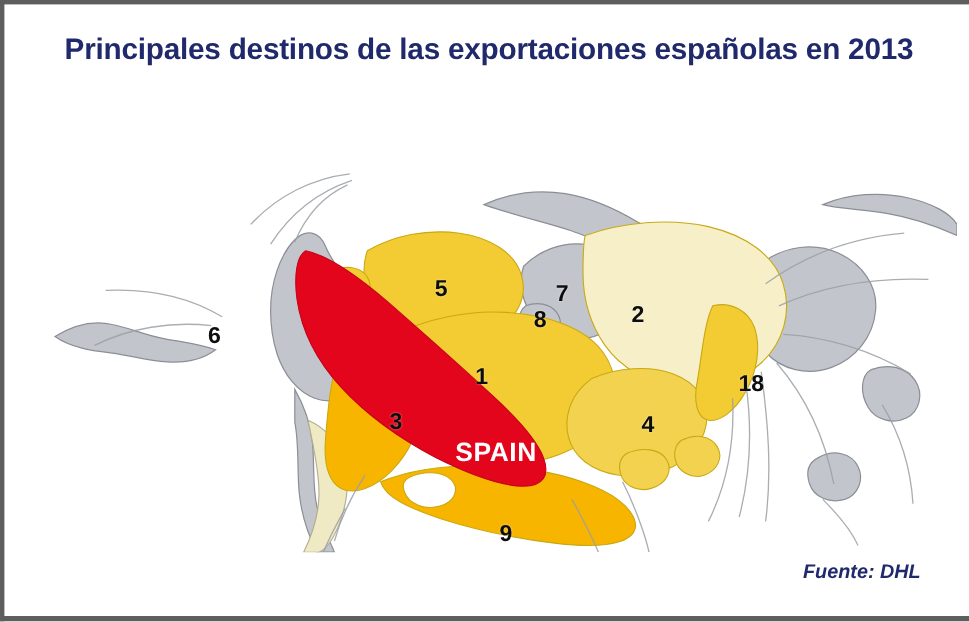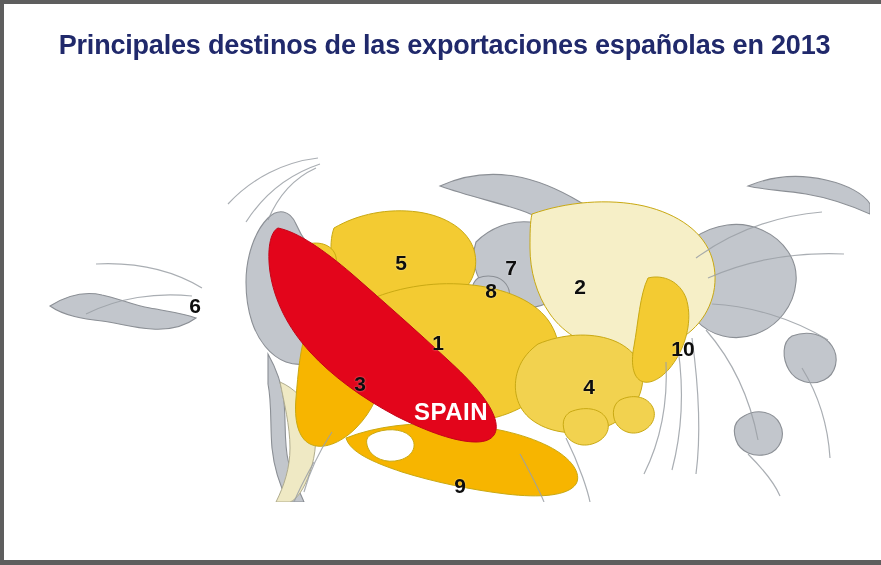--- a/index.html
+++ b/index.html
@@ -168,19 +168,20 @@
 
     <div class="numlbl" style="left:406px;top:261px;">1</div>
     <div class="numlbl" style="left:548px;top:205px;">2</div>
     <div class="numlbl" style="left:328px;top:302px;">3</div>
     <div class="numlbl" style="left:557px;top:305px;">4</div>
     <div class="numlbl" style="left:369px;top:181px;">5</div>
     <div class="numlbl" style="left:163px;top:224px;">6</div>
     <div class="numlbl" style="left:479px;top:186px;">7</div>
     <div class="numlbl" style="left:459px;top:209px;">8</div>
     <div class="numlbl" style="left:428px;top:404px;">9</div>
-    <div class="numlbl" style="left:651px;top:267px;">10</div>
+    <div class="numlbl" style="left:651px;top:267px;">18</div>
 
     <div class="spainlbl" style="left:419px;top:330px;">SPAIN</div>
   </div>
 
+  <div id="source">Fuente: DHL</div>
 
 </div>
 
 </body></html>

